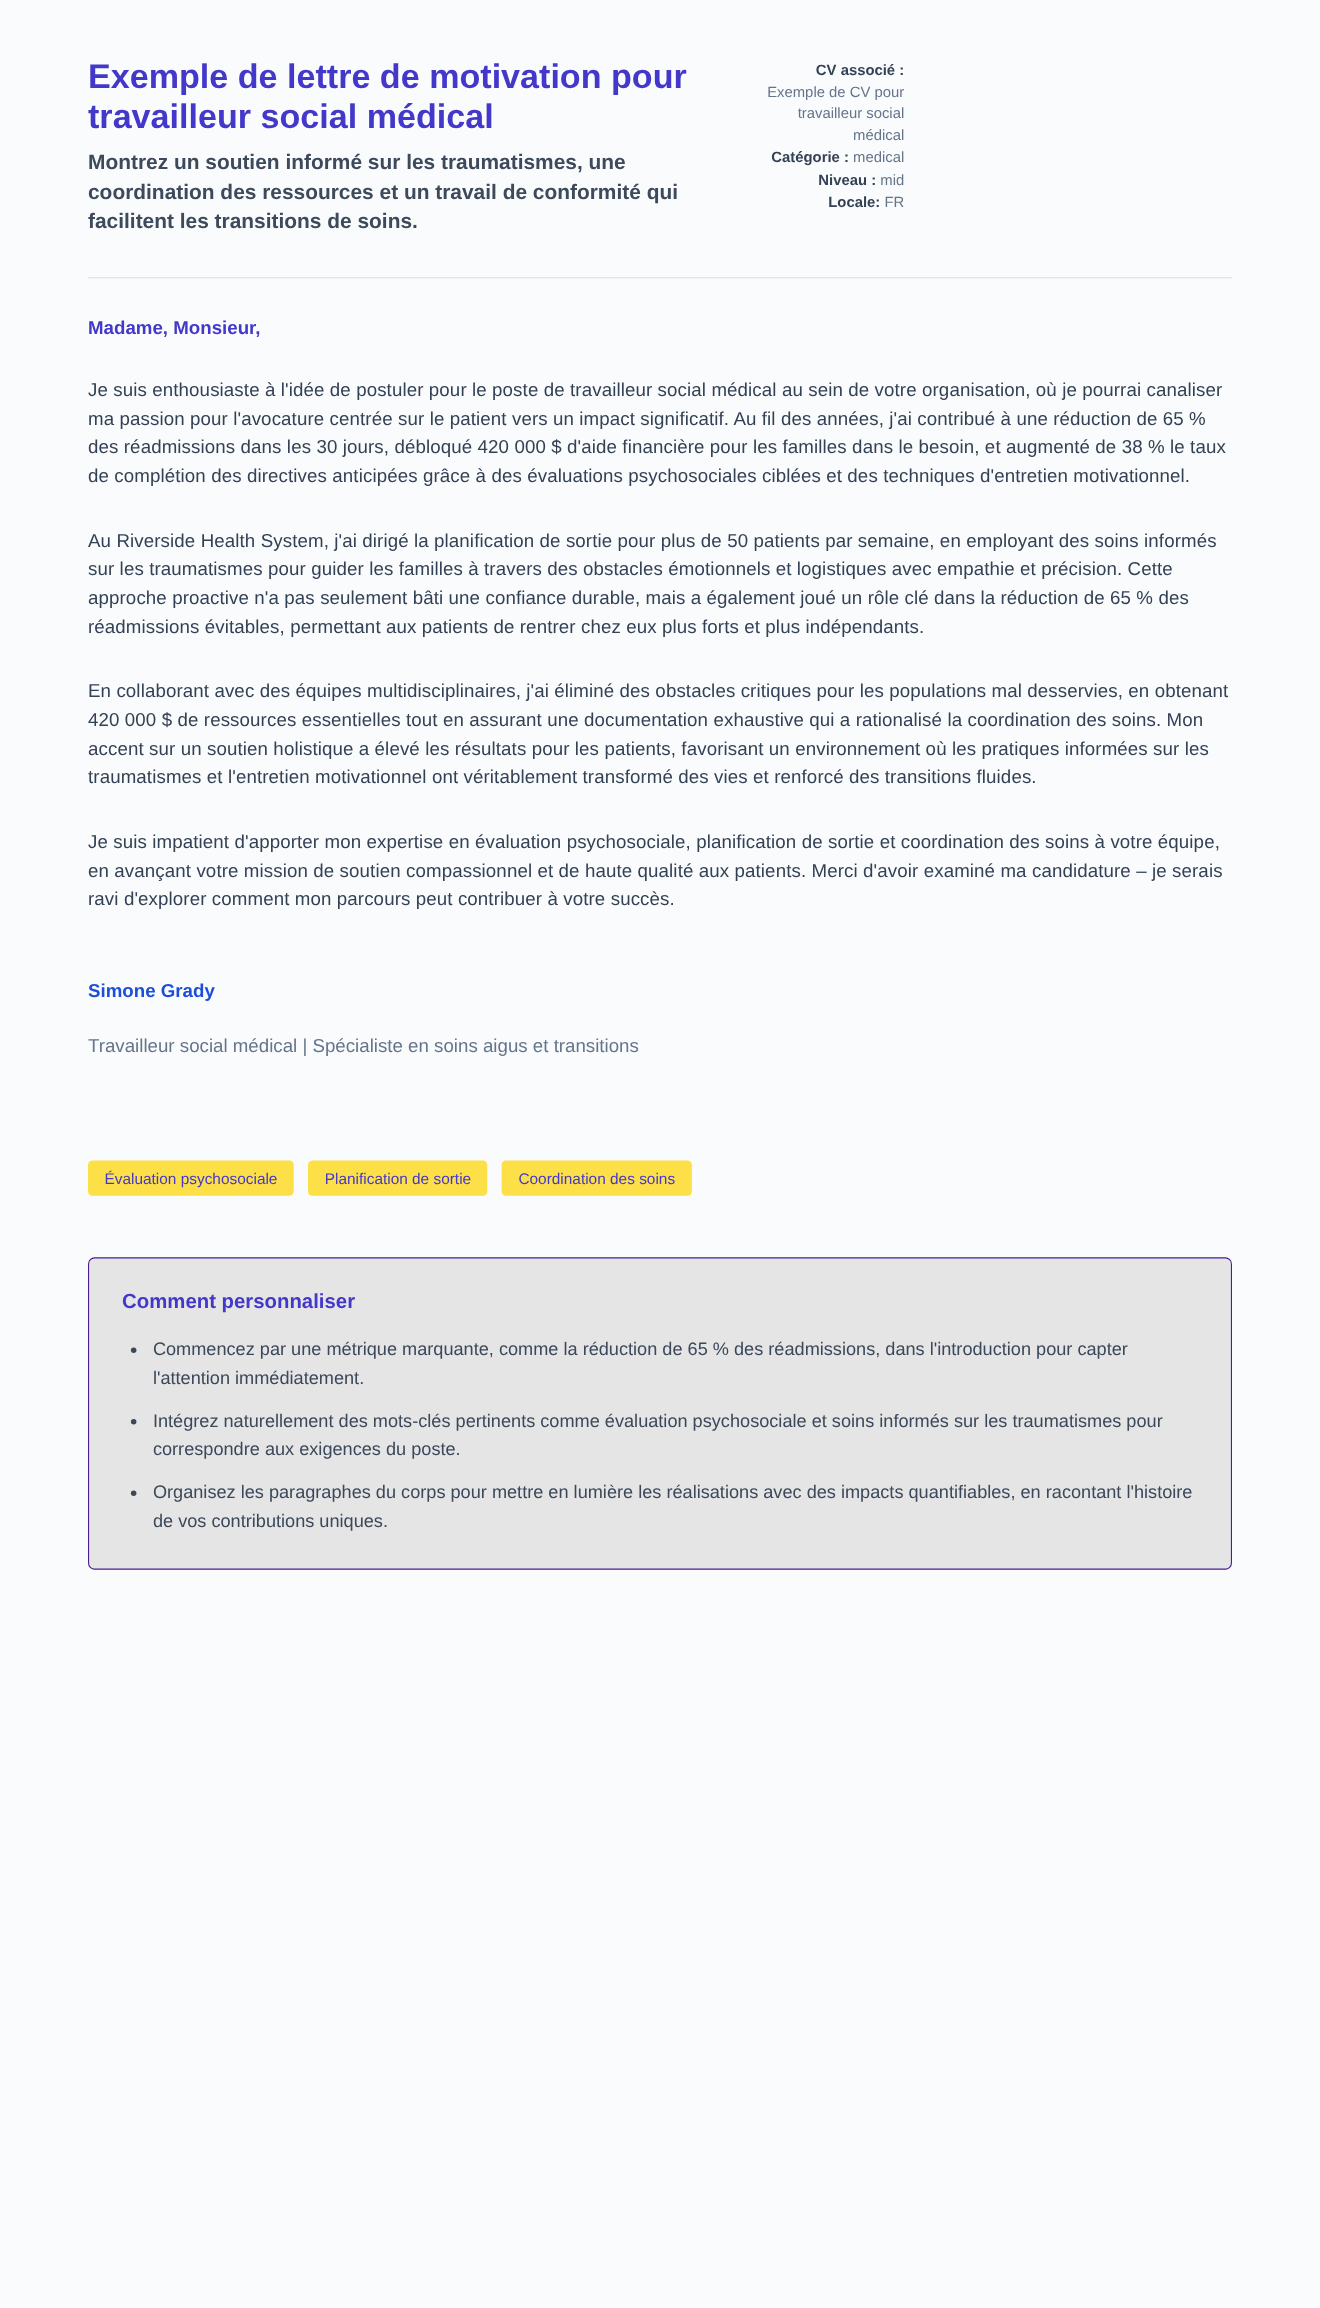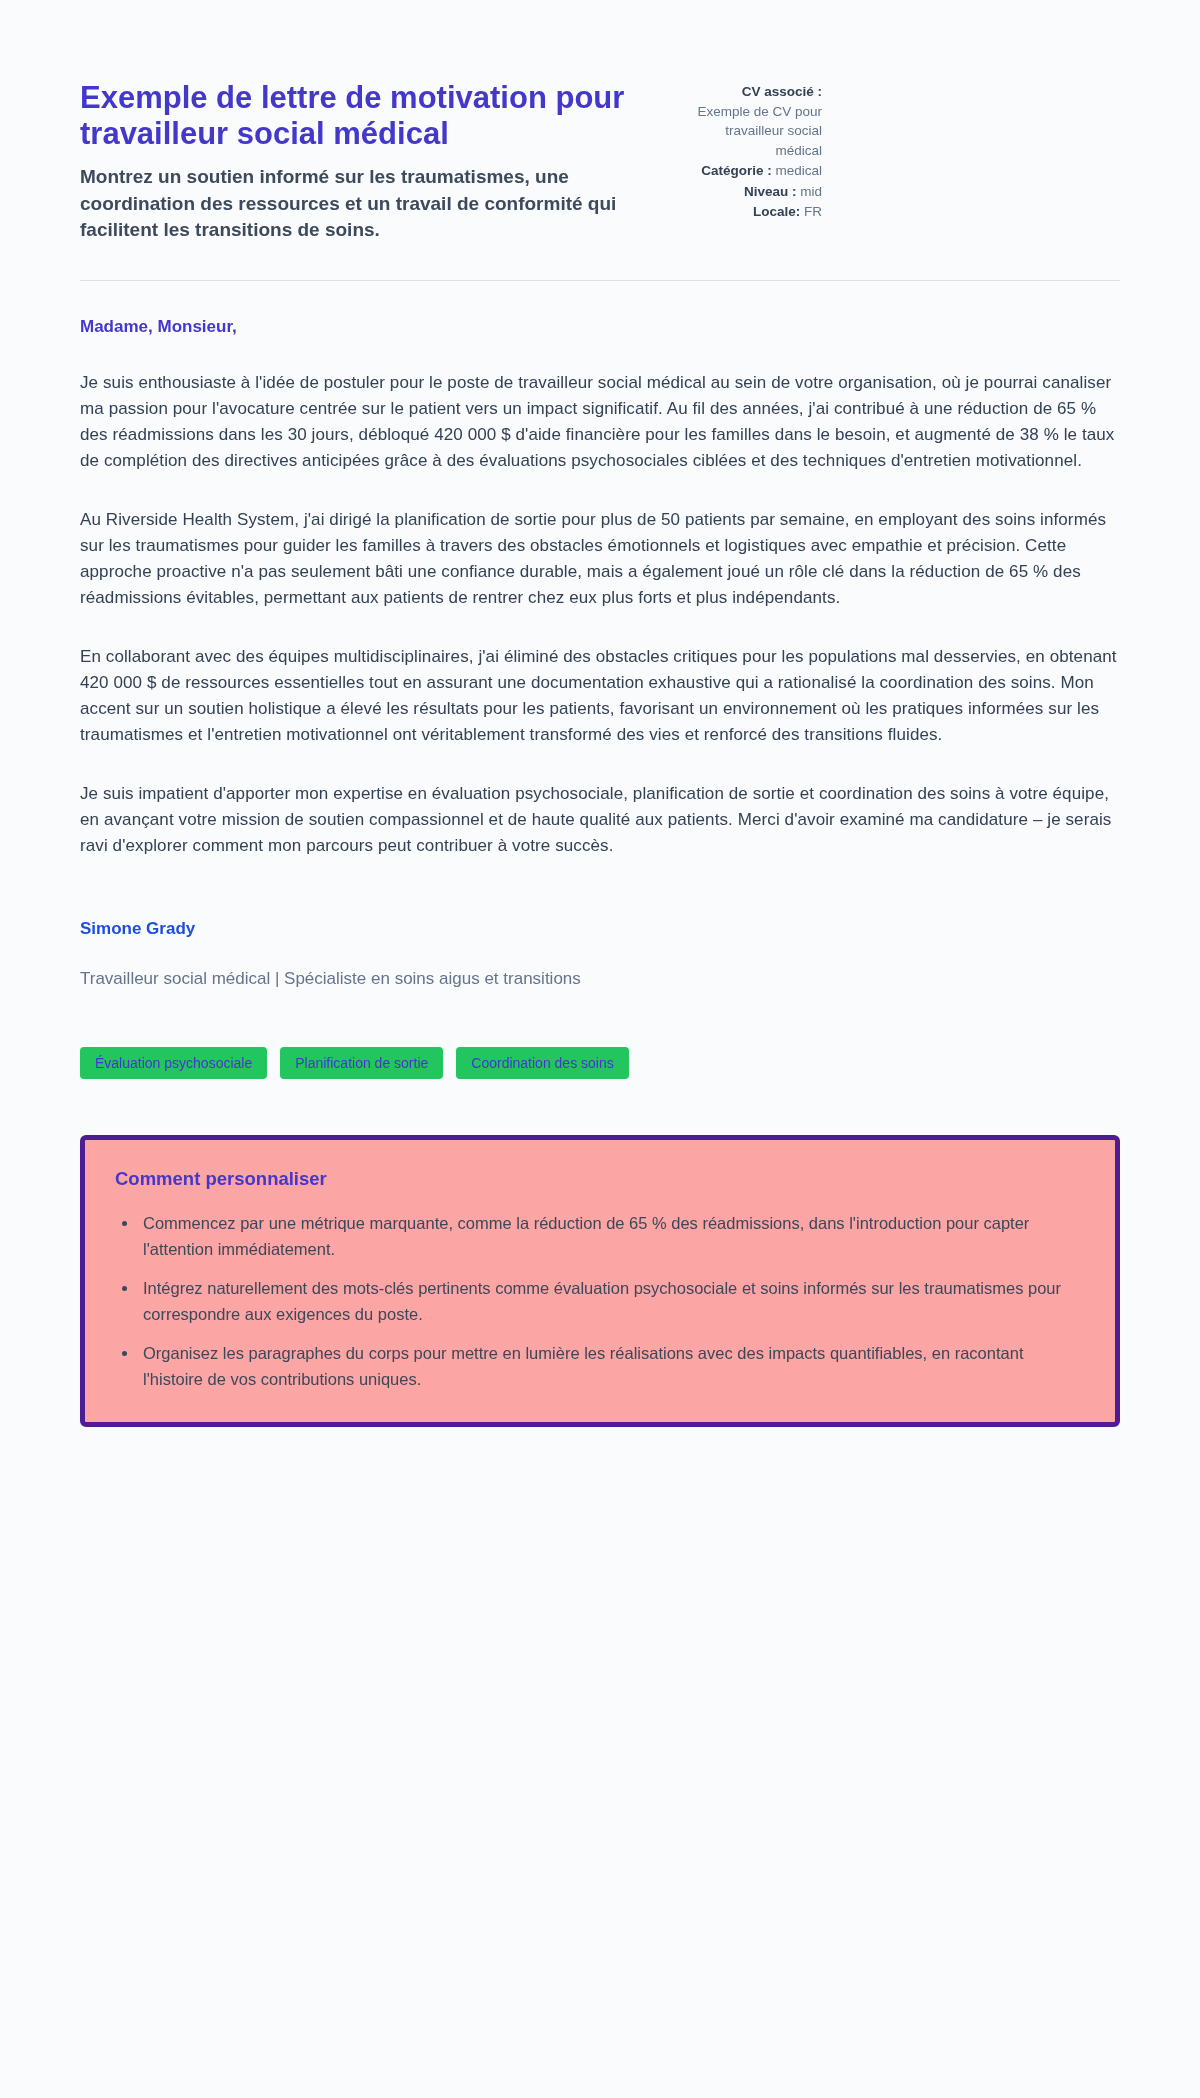--- a/index.html
+++ b/index.html
@@ -7,21 +7,21 @@
   body {
     width: 1200px;
     min-height: 2098px;
     font-family: "Liberation Sans", sans-serif;
     color: #334155;
     position: relative;
   }
   .container {
     width: 1040px;
     margin: 0 auto;
-    padding-top: 80px;
+    padding-top: 52px;
   }
 
   
   .header {
     display: flex;
     width: 742px;
     justify-content: space-between;
     align-items: flex-start;
   }
   .title-block { width: 560px; }
@@ -79,33 +79,34 @@
   .signature-title {
     margin-top: 30px;
     font-size: 17px;
     color: #64748b;
   }
 
   
   .tags { margin-top: 58px; }
   .tag-row { display: flex; gap: 13px; margin-bottom: 12px; }
   .tag-chip {
-    background: #22c55e;
+    background: #fde047;
     color: #4338ca;
     font-size: 14px;
     padding: 8px 15px;
     border-radius: 4px;
     white-space: nowrap;
+    margin-top: 36px;
   }
 
   
   .tips-box {
     margin-top: 56px;
-    background: #fca5a5;
-    border: 5px solid #4c1d95;
+    background: #e5e5e5;
+    border: 1px solid #4c1d95;
     border-radius: 6px;
     padding: 28px 30px 30px 30px;
   }
   .tips-heading {
     color: #4338ca;
     font-weight: bold;
     font-size: 18.5px;
   }
   .tips-list {
     margin-top: 20px;

